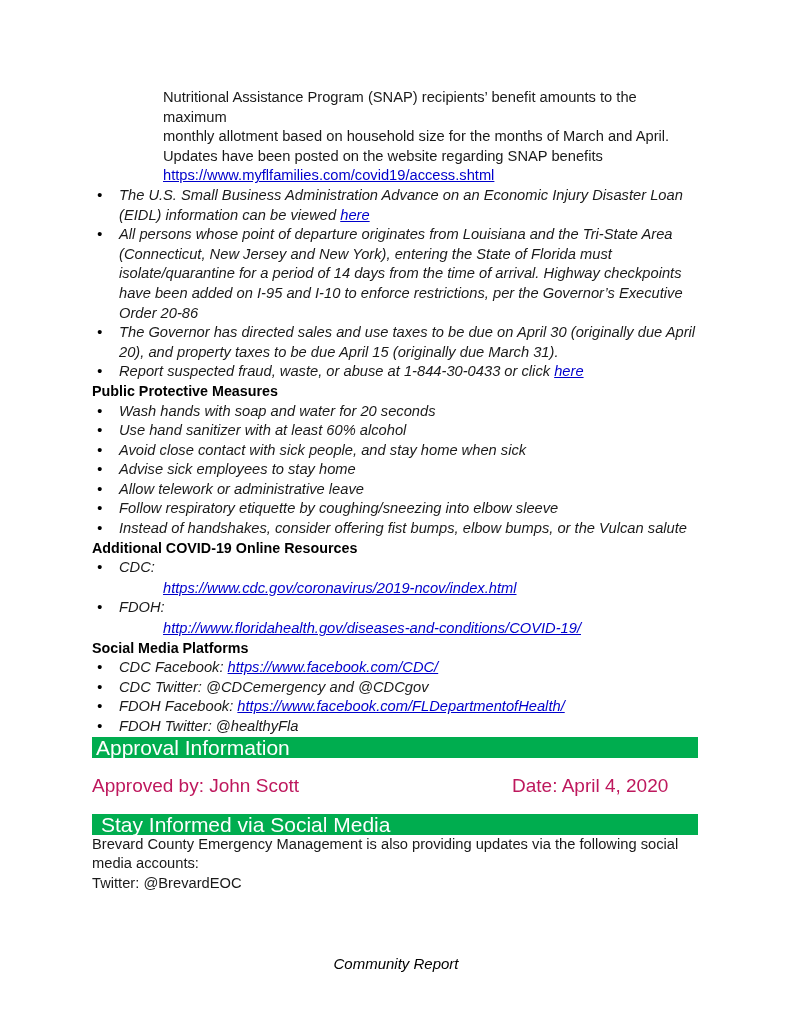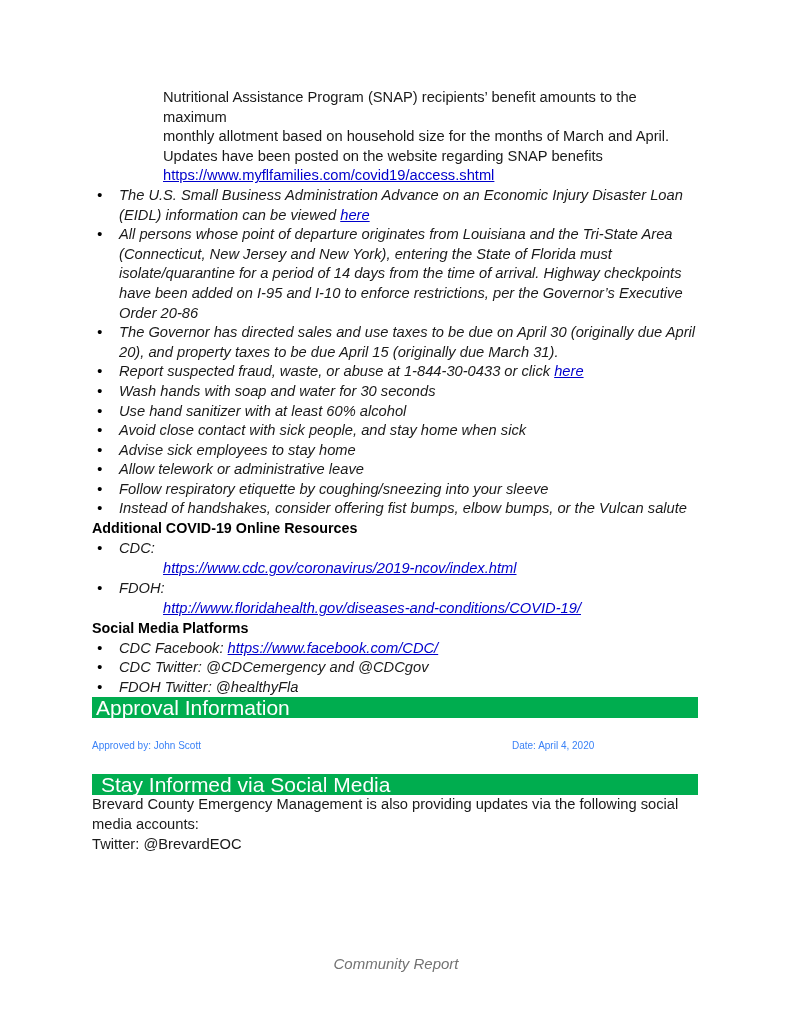--- a/index.html
+++ b/index.html
@@ -101,42 +101,42 @@
     width: 606px;
     box-sizing: border-box;
     overflow: hidden;
     white-space: nowrap;
   }
   .banner.b1 { padding-left: 4px; }
   .banner.b2 { padding-left: 9px; }
 
   .approval-row {
     position: relative;
-    font-size: 10px;
+    font-size: 19px;
     line-height: 19.6px;
     height: 20px;
-    color: #3b82f6;
+    color: #be185d;
   }
   .approval-row .date {
     position: absolute;
     left: 420px;
     top: 0;
   }
   .spacer-18 { height: 18px; }
 
   
   .footer {
     position: absolute;
     left: 0;
     top: 955px;
     width: 792px;
     text-align: center;
     font-style: italic;
     font-size: 15px;
-    color: #737373;
+    color: #000000;
   }
 </style>
 </head>
 <body>
 
 <div class="page">
   <div class="content">
 
     <div class="para cont-para">
       <span>Nutritional Assistance Program (SNAP) recipients’ benefit amounts to the maximum</span><br>
@@ -145,46 +145,48 @@
       <span class="link">https://www.myflfamilies.com/covid19/access.shtml</span>
     </div>
 
     <ul class="blist">
       <li><span>The U.S. Small Business Administration Advance on an Economic Injury Disaster Loan (EIDL) information can be viewed </span><span class="link-inline">here</span></li>
       <li><span>All persons whose point of departure originates from Louisiana and the Tri-State Area (Connecticut, New Jersey and New York), entering the State of Florida must isolate/quarantine for a period of 14 days from the time of arrival. Highway checkpoints have been added on I-95 and I-10 to enforce restrictions, per the Governor’s Executive Order 20-86</span></li>
       <li><span>The Governor has directed sales and use taxes to be due on April 30 (originally due April 20), and property taxes to be due April 15 (originally due March 31).</span></li>
       <li><span>Report suspected fraud, waste, or abuse at 1-844-30-0433 or click </span><span class="link-inline">here</span></li>
     </ul>
 
-    <ul class="blist">
-      <li>Wash hands with soap and water for 30 seconds</li>
+    <div class="heading">Public Protective Measures</div>
+    <ul class="blist">
+      <li>Wash hands with soap and water for 20 seconds</li>
       <li>Use hand sanitizer with at least 60% alcohol</li>
       <li>Avoid close contact with sick people, and stay home when sick</li>
       <li>Advise sick employees to stay home</li>
       <li>Allow telework or administrative leave</li>
-      <li>Follow respiratory etiquette by coughing/sneezing into your sleeve</li>
+      <li>Follow respiratory etiquette by coughing/sneezing into elbow sleeve</li>
       <li>Instead of handshakes, consider offering fist bumps, elbow bumps, or the Vulcan salute</li>
     </ul>
 
     <div class="heading">Additional COVID-19 Online Resources</div>
     <ul class="blist">
       <li class="small-item">
         <span>CDC:</span>
         <span class="link sub-url">https://www.cdc.gov/coronavirus/2019-ncov/index.html</span>
       </li>
       <li class="small-item">
         <span>FDOH:</span>
         <span class="link sub-url">http://www.floridahealth.gov/diseases-and-conditions/COVID-19/</span>
       </li>
     </ul>
 
     <div class="heading">Social Media Platforms</div>
     <ul class="blist">
       <li><span>CDC Facebook: </span><span class="link-inline">https://www.facebook.com/CDC/</span></li>
       <li><span>CDC Twitter: </span><span>@CDCemergency and @CDCgov</span></li>
+      <li><span>FDOH Facebook: </span><span class="link-inline">https://www.facebook.com/FLDepartmentofHealth/</span></li>
       <li><span>FDOH Twitter: </span><span>@healthyFla</span></li>
     </ul>
 
     <div class="banner b1">Approval Information</div>
 
     <div class="spacer-18"></div>
     <div class="approval-row">
       <span>Approved by: John Scott</span>
       <span class="date">Date: April 4, 2020</span>
     </div>

